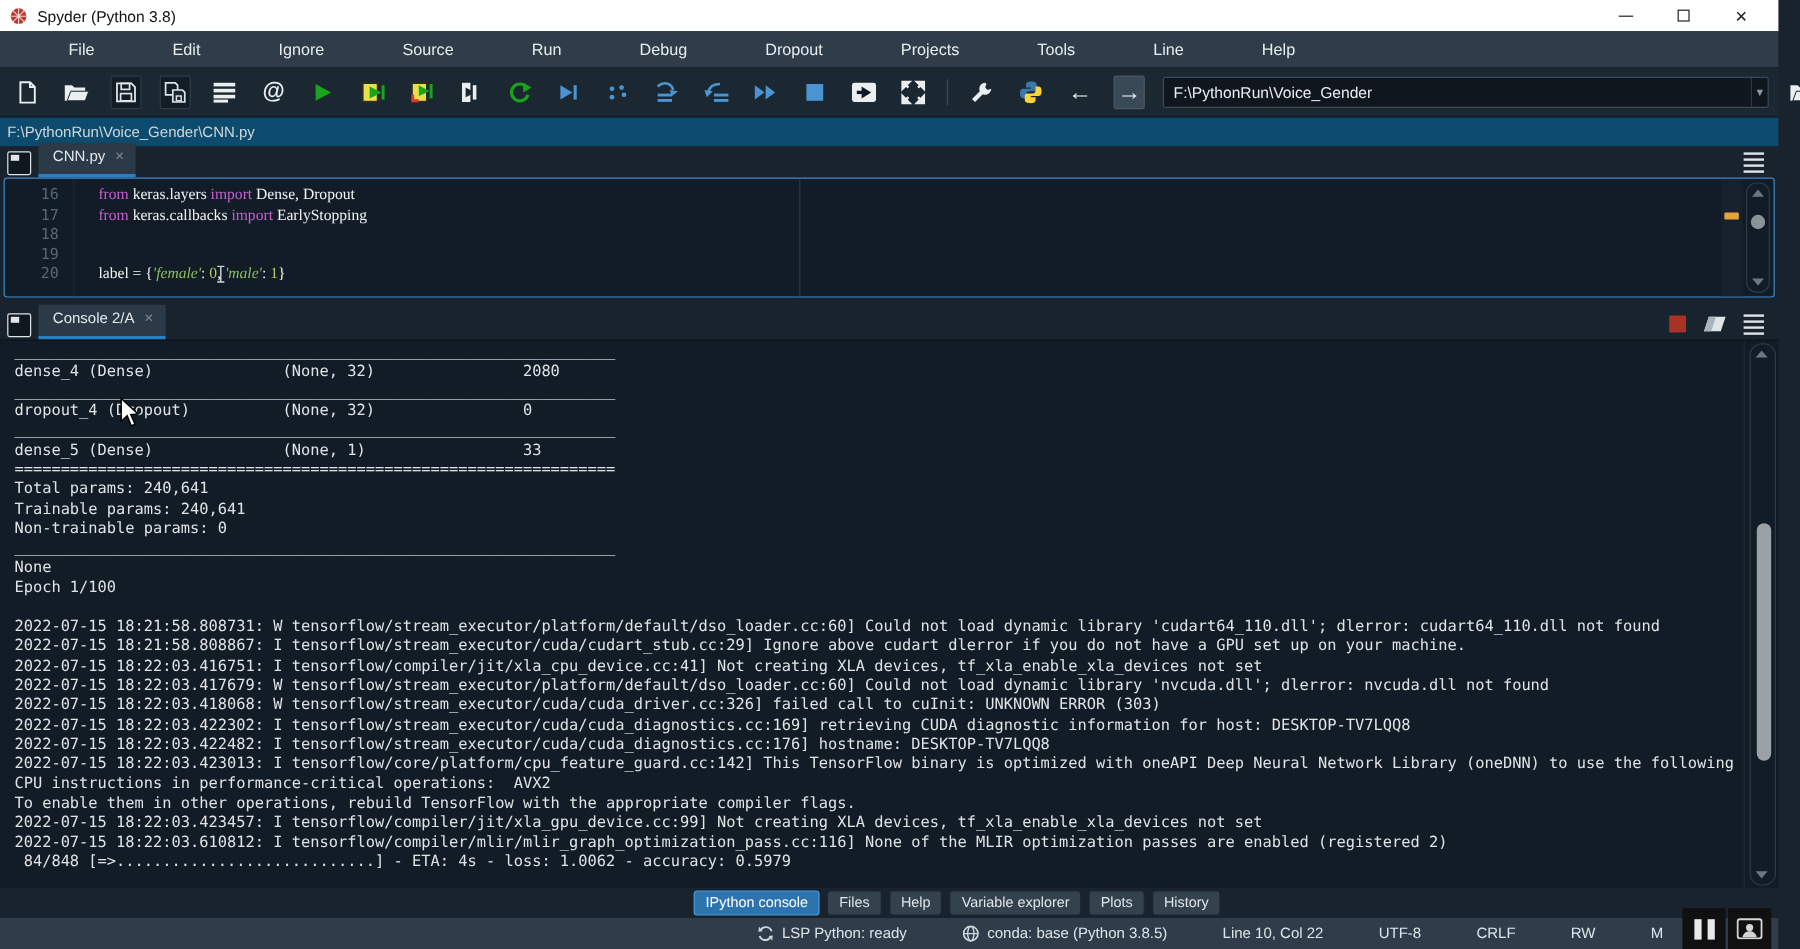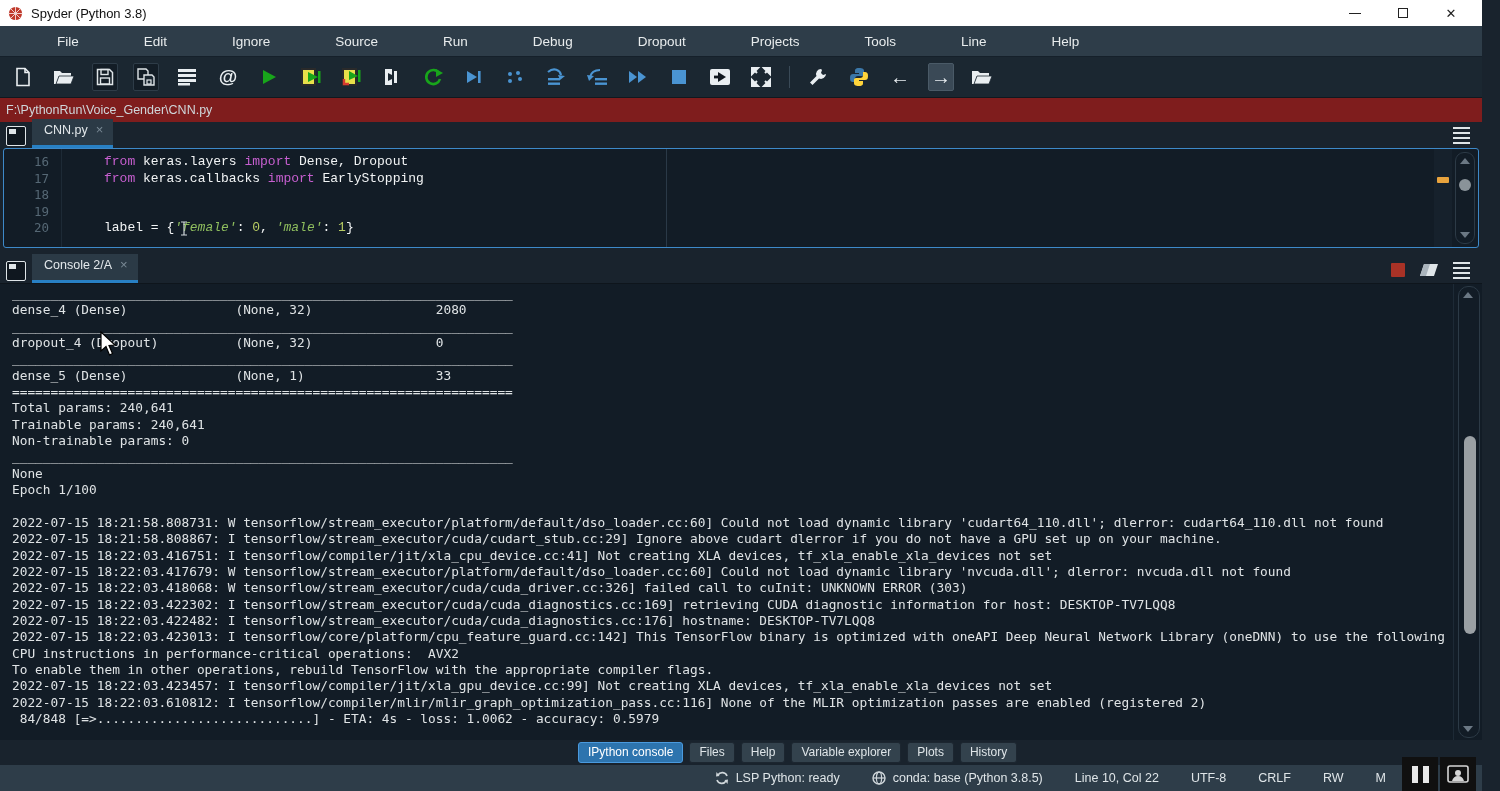--- a/index.html
+++ b/index.html
@@ -31,21 +31,21 @@
   .arrow-glyph { font-size:20px; font-weight:bold; color:#e9eef1; line-height:1; }
   .at-glyph { font-size:19px; color:#e9eef1; font-weight:bold; }
   .path-combo { display:flex; align-items:center; height:26px; width:505px; background:#10161d;
                 border:1px solid #3a4a57; border-radius:2px; flex:none; }
   .path-combo input { flex:1; background:transparent; border:none; outline:none; color:#e9eef1;
                       font-size:13px; padding:0 8px; font-family:"Liberation Sans",sans-serif; }
   .combo-arrow { width:14px; height:100%; display:flex; align-items:center; justify-content:center;
                  color:#8a98a3; font-size:9px; border-left:1px solid #2a3844; }
 
   
-  .breadcrumb { height:24px; background:#7f1d1d; color:#cfd6da; font-size:12.5px;
+  .breadcrumb { height:24px; background:#0c4a6e; color:#cfd6da; font-size:12.5px;
                 display:flex; align-items:center; padding:0 6px; flex:none; }
 
   
   .tabbar { height:26px; background:#19232d; display:flex; align-items:flex-end; padding:0 4px; flex:none; }
   .tabbar.console-tabs { height:27px; }
   .browse-tabs { width:20px; height:20px; margin:0 6px 2px 2px; border:1.5px solid #dfe5e8; border-radius:2px;
                  position:relative; background:#0f171f; }
   .browse-tabs::after { content:""; position:absolute; left:2px; top:2px; width:7px; height:5px; background:#dfe5e8; }
   .tab { display:flex; align-items:center; gap:8px; padding:3px 10px 8px 12px; background:#2b3a46;
          border-bottom:3px solid #2880c4; color:#e3e8eb; font-size:12.5px; }
@@ -55,21 +55,21 @@
   .hamburger { display:flex; flex-direction:column; gap:2.5px; }
   .hamburger i { display:block; width:17px; height:2.5px; background:#dfe5e8; }
 
   
   .editor-wrap { height:100px; flex:none; padding:0 3px; background:#19232d; }
   .editor { height:100%; border:1px solid #3d89c9; border-radius:3px; background:#121c26;
             display:flex; position:relative; overflow:hidden; }
   .gutter { width:58px; flex:none; padding:5px 12px 0 0; text-align:right; border-right:1px solid #1d2a36; }
   .gutter .ln { font-family:"DejaVu Sans Mono",monospace; font-size:12.5px; line-height:16.6px; color:#566875; }
   .codearea { flex:1; position:relative; padding:5px 0 0 20px; }
-  .code-line { font-family:Liberation Mono, monospace; font-size:13px; line-height:16.6px; white-space:pre;margin-left:22px; }
+  .code-line { font-family:Liberation Serif, serif; font-size:13px; line-height:16.6px; white-space:pre; }
   .tok-kw { color:#c75fd0; }
   .tok-pl { color:#f2f4f5; }
   .tok-str { color:#8fbe5e; font-style:italic; }
   .tok-num { color:#b8cc63; }
   .edge-line { position:absolute; left:604px; top:0; bottom:0; width:1px; background:#2a3947; }
   .ed-scroll { position:absolute; right:0; top:0; bottom:0; width:44px; display:flex; }
   .marker-col { width:18px; position:relative; background:#16212c; }
   .marker-orange { position:absolute; left:3px; top:28px; width:12px; height:6px; background:#e8a33d; border-radius:1px; }
   .ed-track { width:20px; margin:3px 3px; border:1px solid #2c3a46; border-radius:9px; position:relative; background:#121c26; }
   .ed-thumb { position:absolute; left:3px; top:26px; width:12px; height:12px; border-radius:50%; background:#8a9399; }
@@ -288,20 +288,24 @@
           <path d="M10 1c-4 0-4 2-4 3v2h4v1H4c-2 0-3 1-3 4s1 4 3 4h2v-3c0-2 1-3 3-3h4c1.5 0 2-1 2-2V4c0-2-1-3-5-3z" fill="#3b77a8"></path>
           <path d="M10 19c4 0 4-2 4-3v-2h-4v-1h6c2 0 3-1 3-4s-1-4-3-4h-2v3c0 2-1 3-3 3H7c-1.5 0-2 1-2 2v3c0 2 1 3 5 3z" fill="#ffd43b"></path>
         </svg>
     </span>
     <span class="tbtn">
         <span class="arrow-glyph">←</span>
       </span>
     <span class="tbtn raised">
         <span class="arrow-glyph">→</span>
       </span>
+    <div class="path-combo">
+      <input type="text" value="F:\PythonRun\Voice_Gender" style="">
+      <span class="combo-arrow">▼</span>
+    </div>
     <span class="tbtn">
       <svg width="22" height="20" viewBox="0 0 22 20">
           <path d="M1 4h6l2 2h9v3H6l-3 8H1z" fill="#e9eef1"></path>
           <path d="M6 9h15l-3 8H3z" fill="#e9eef1" stroke="#1b2731" stroke-width="0.8"></path>
         </svg>
     </span>
 
   </div>
 
   <div class="breadcrumb">F:\PythonRun\Voice_Gender\CNN.py</div>
@@ -420,21 +424,21 @@
   <div class="btabbar">
       <span class="btab active">IPython console</span>
       <span class="btab">Files</span>
       <span class="btab">Help</span>
       <span class="btab">Variable explorer</span>
       <span class="btab">Plots</span>
       <span class="btab">History</span>
     </div>
 
   <div class="statusbar">
-    <span id="status-items" style="display:flex;gap:32px;align-items:center;">
+    <span id="status-items" style="display:flex;gap:46px;align-items:center;">
         <span class="status-item">
           <span>
             <svg width="14" height="14" viewBox="0 0 14 14">
               <path d="M12 5A5 5 0 0 0 3 4" fill="none" stroke="#cfd6da" stroke-width="1.6"></path>
               <polygon points="1.5,1 4.5,5 1,5.5" fill="#cfd6da"></polygon>
               <path d="M2 9a5 5 0 0 0 9 1" fill="none" stroke="#cfd6da" stroke-width="1.6"></path>
               <polygon points="12.5,13 9.5,9 13,8.5" fill="#cfd6da"></polygon>
             </svg>
           </span>
           <span>LSP Python: ready</span>

